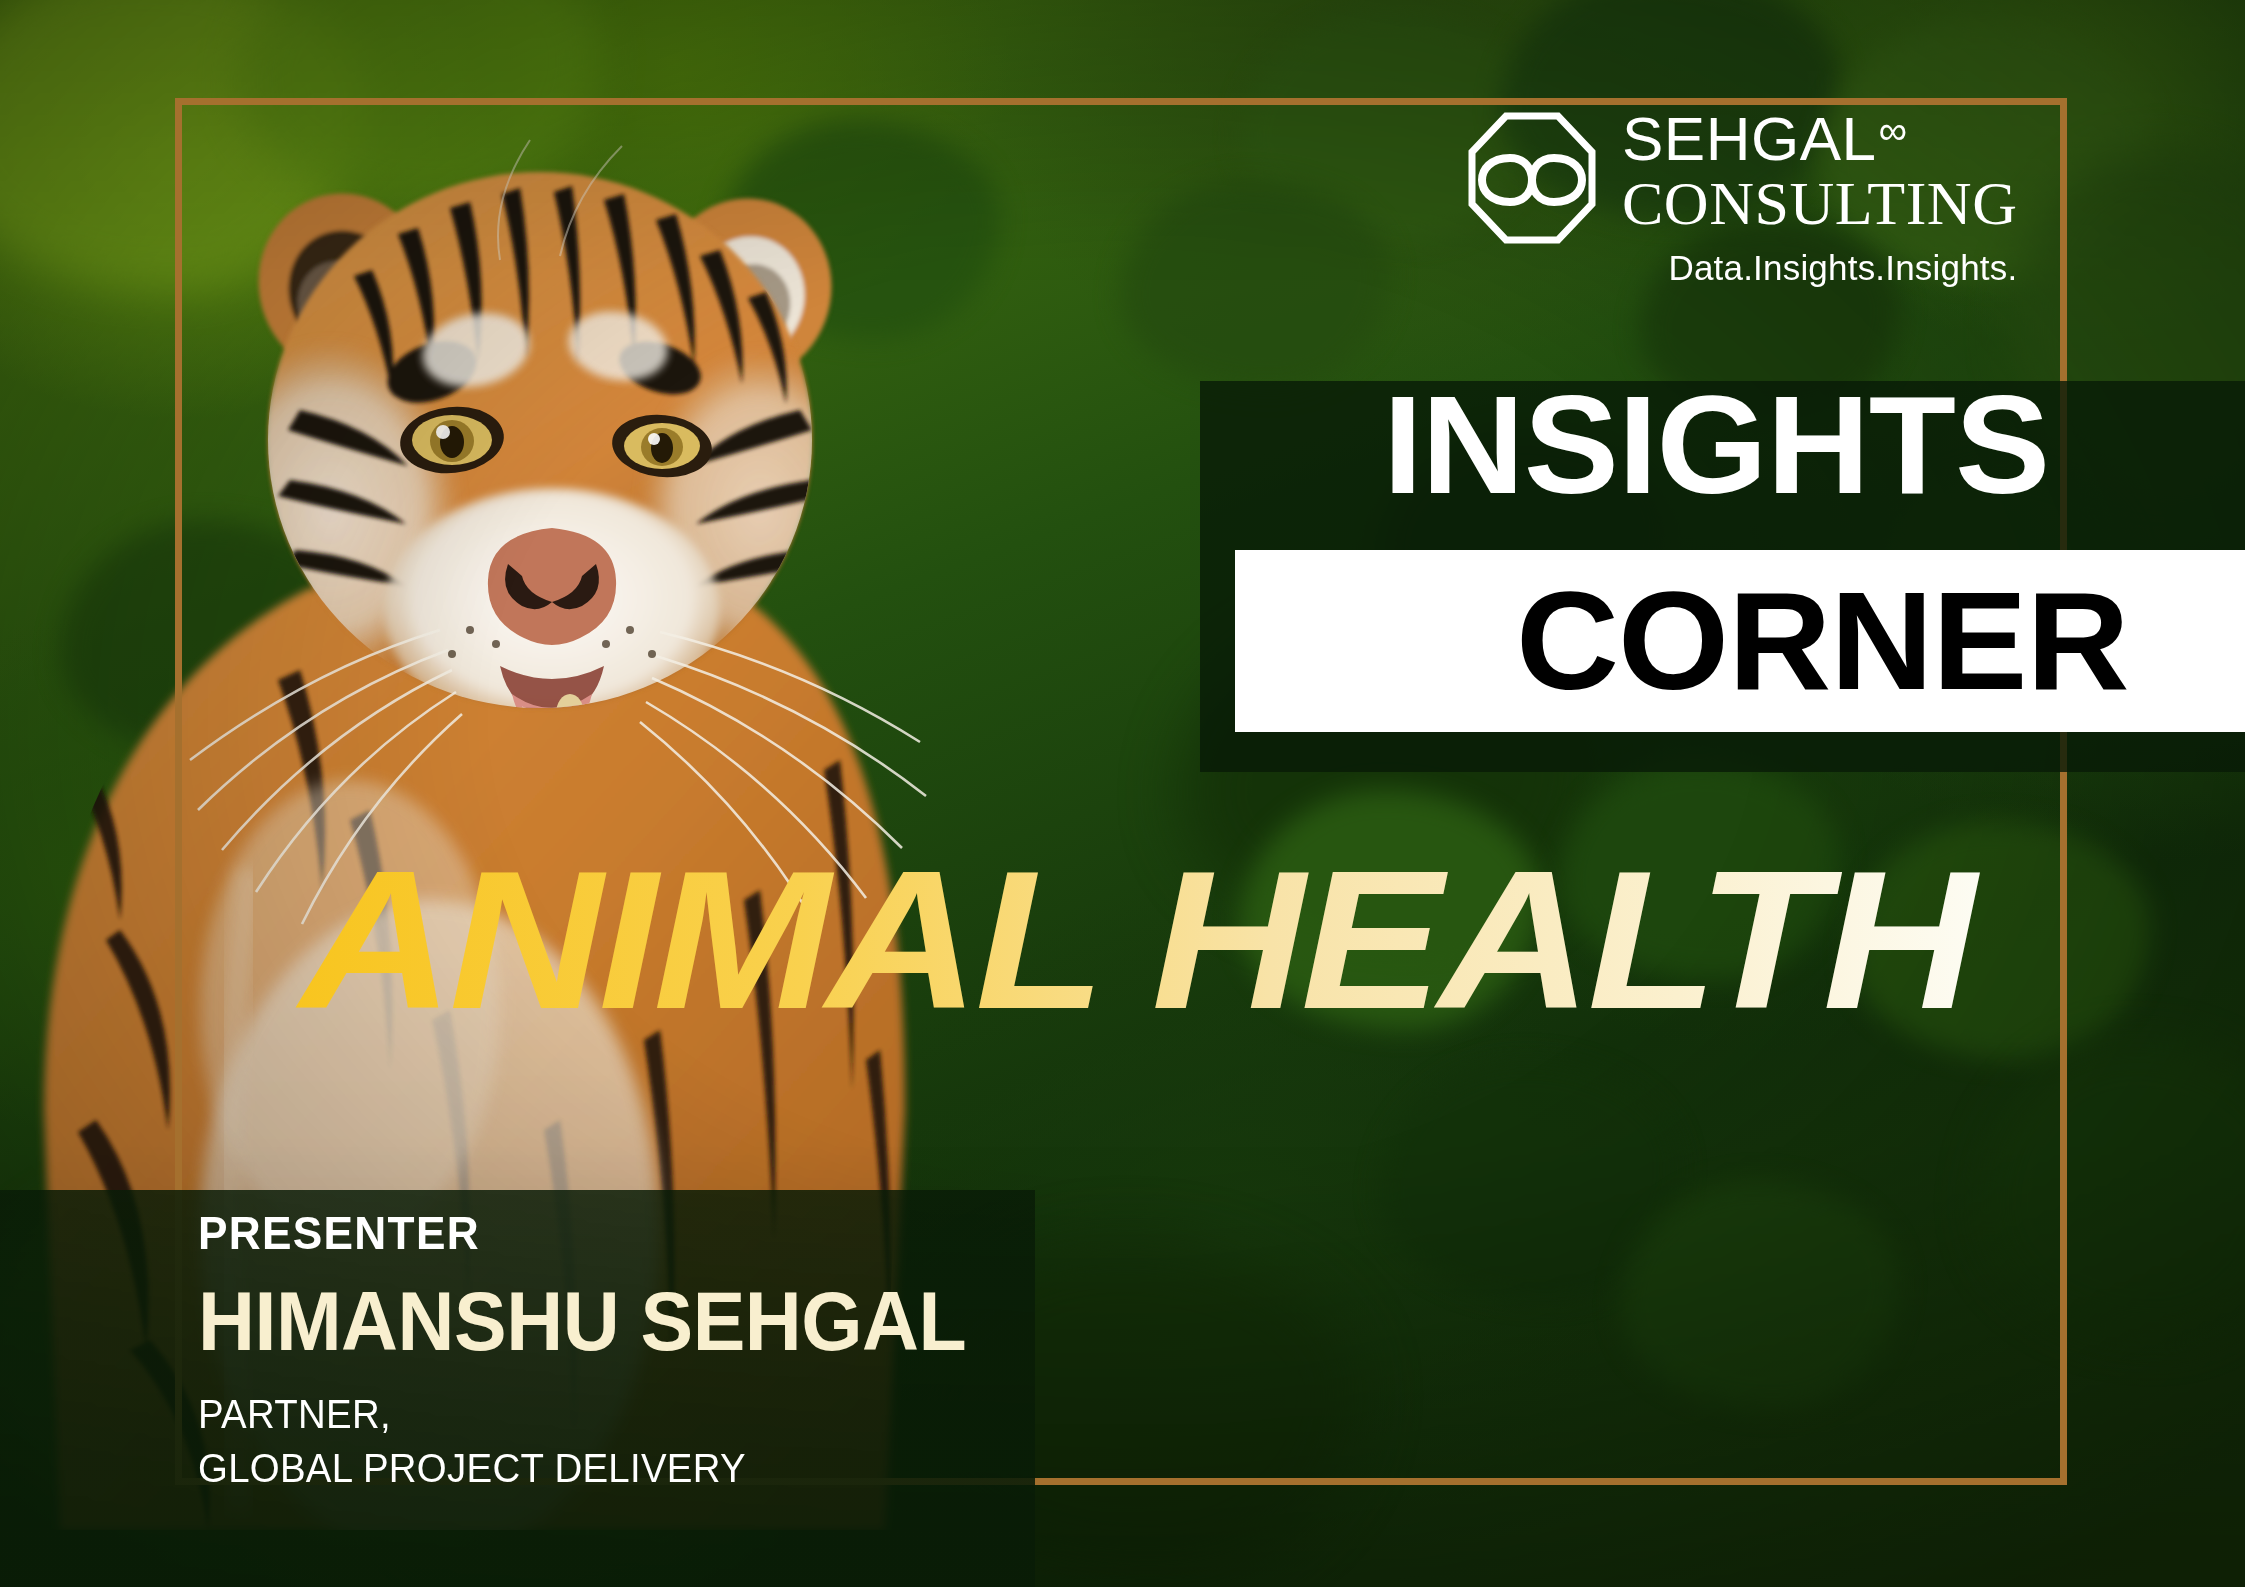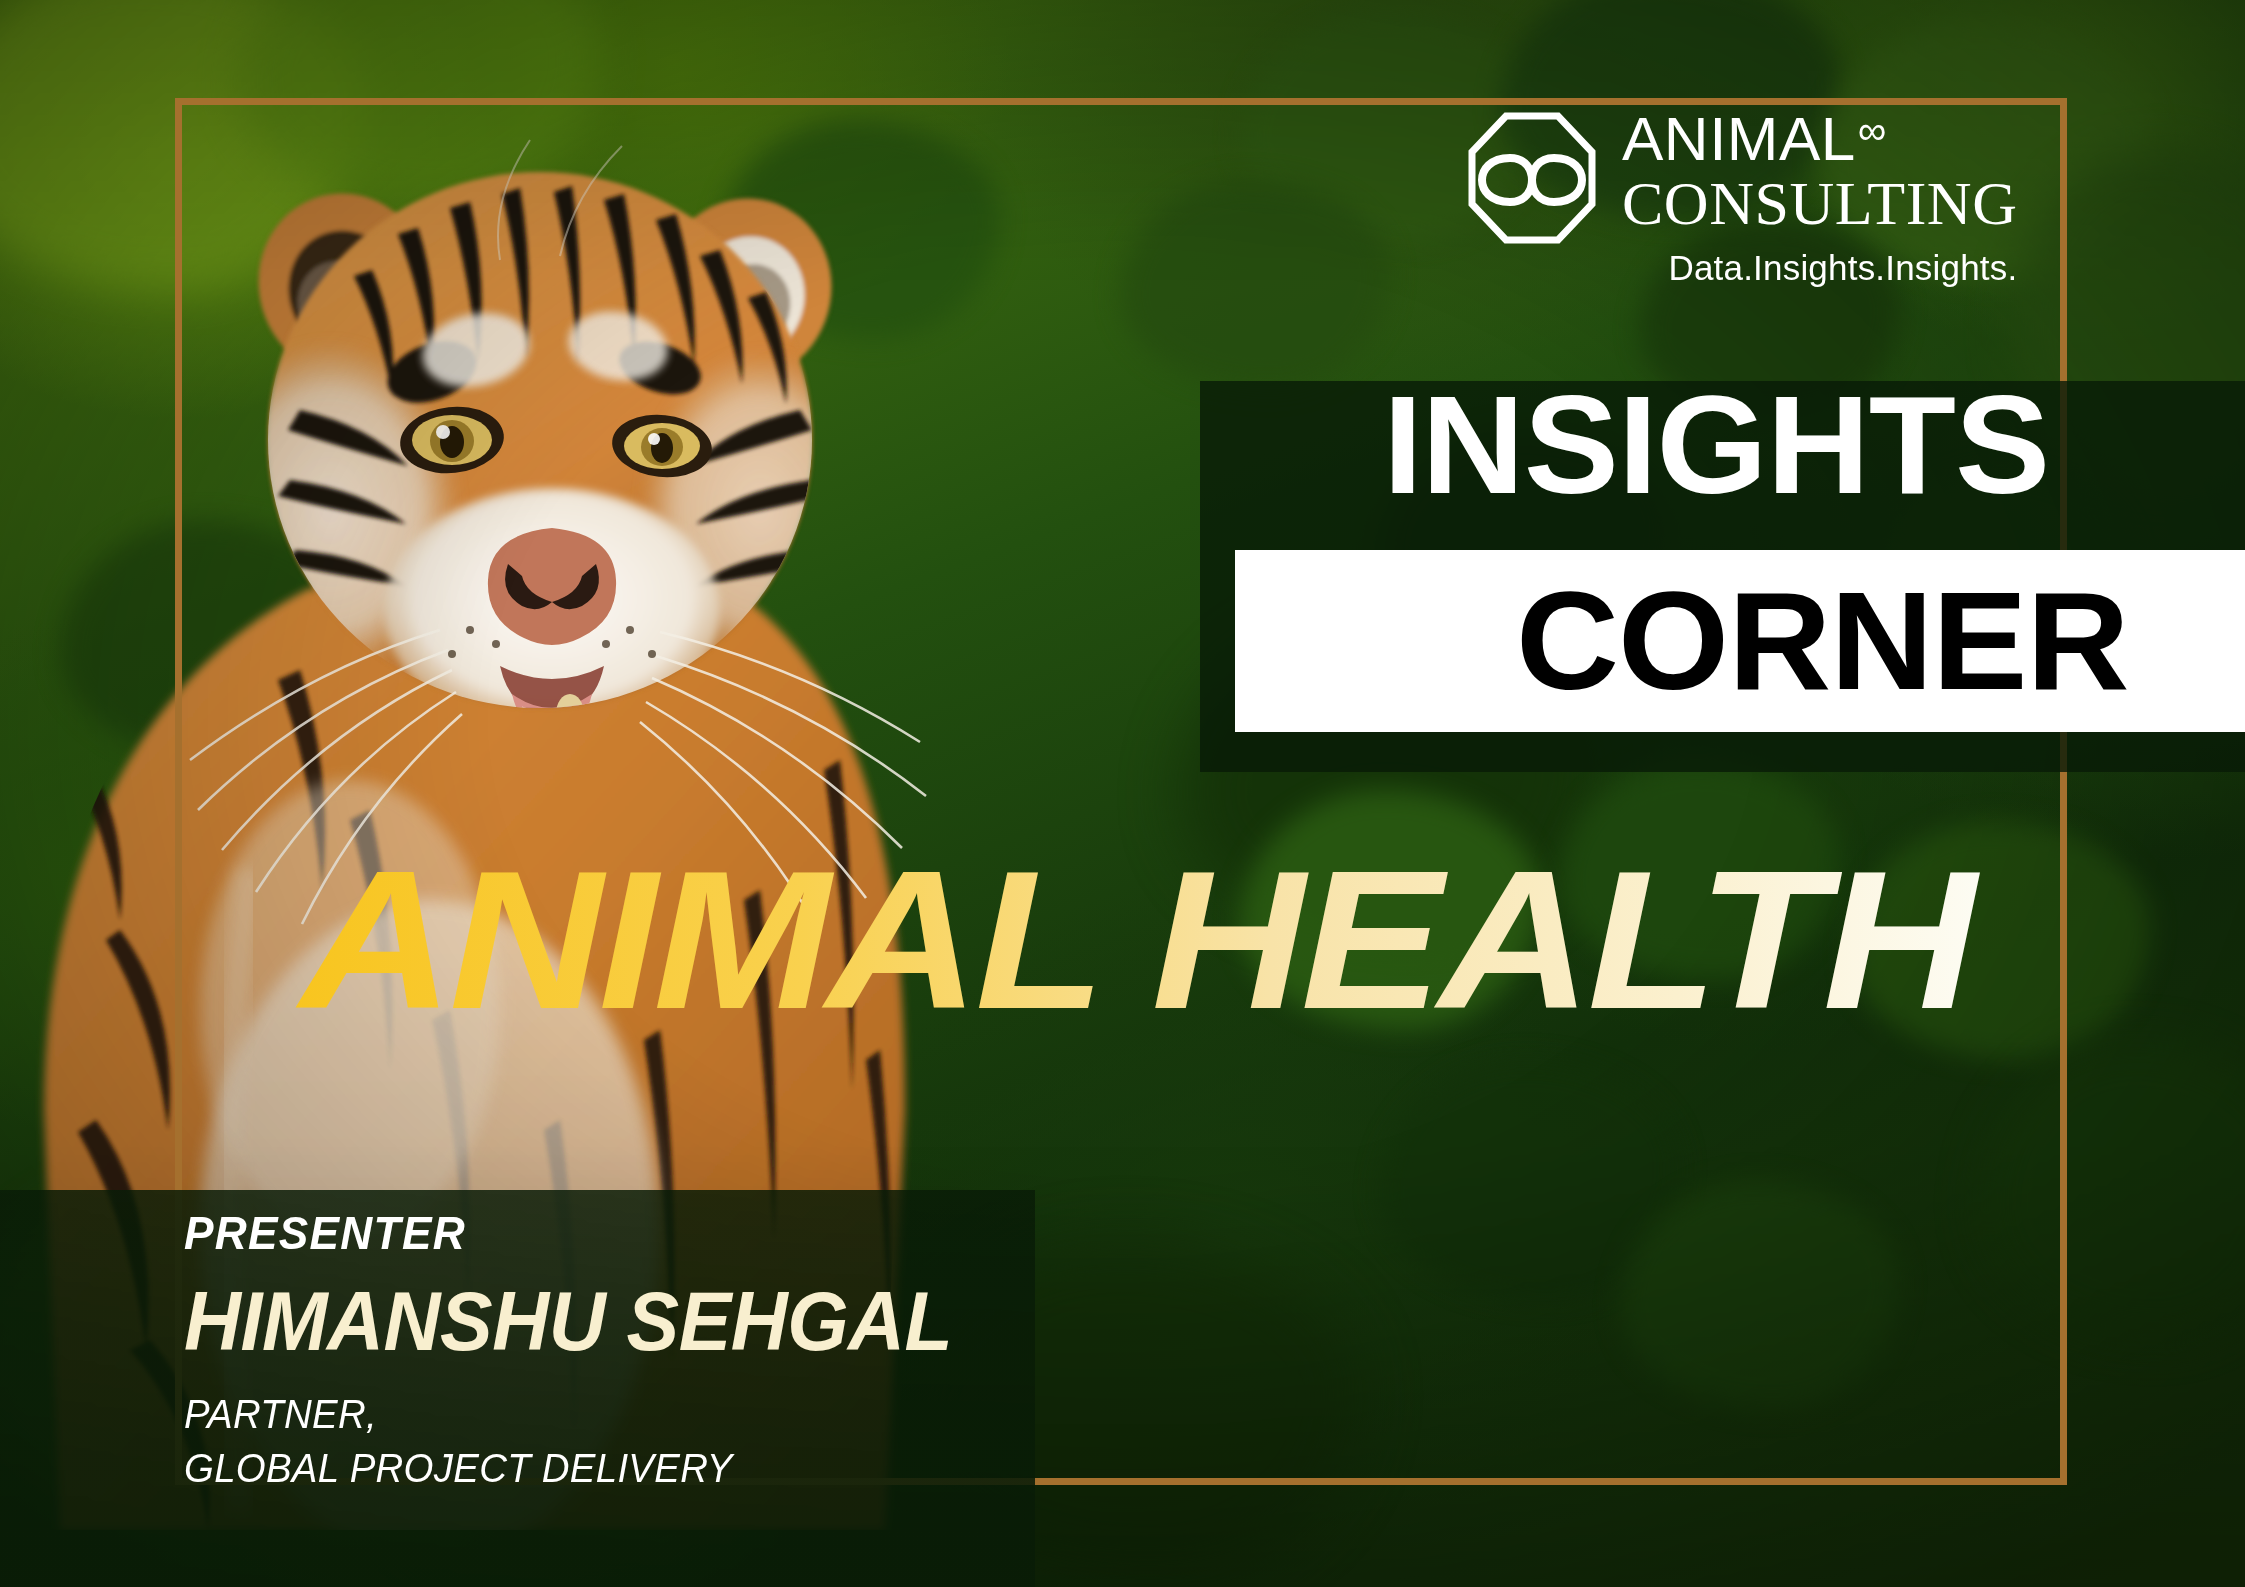--- a/index.html
+++ b/index.html
@@ -109,21 +109,21 @@
     position:absolute;left:300px;top:852px;width:1672px;height:190px;font-style:italic;
   }
   #title-svg{width:100%;height:100%;overflow:visible;}
 
   
   #presenter-panel{
     position:absolute;left:0;top:1190px;width:1035px;height:397px;
     background:linear-gradient(to bottom, rgba(9,28,7,.84) 0%, rgba(9,28,7,.88) 60%, rgba(9,28,7,.90) 100%);
   }
   #presenter-content{
-    position:absolute;left:184px;top:1205px;width:840px;font-style:italic;
+    position:absolute;left:198px;top:1205px;width:840px;
   }
   #presenter-label{
     font-family:"Liberation Sans", sans-serif;
     font-weight:700;font-size:47px;letter-spacing:1.4px;
     color:#ffffff;transform:scaleX(.94);transform-origin:left center;
     margin:0 0 14px 0;white-space:nowrap;
   }
   #presenter-name{
     font-family:"Liberation Sans", sans-serif;
     font-weight:700;font-size:83px;letter-spacing:-.5px;
@@ -336,21 +336,21 @@
 
   <div id="frame"></div>
 
   <div id="logo">
     <svg id="logo-mark" viewBox="0 0 128 132">
       <polygon points="38,4 90,4 124,40 124,92 90,128 38,128 4,92 4,40" fill="none" stroke="#ffffff" stroke-width="7"></polygon>
       <path d="M42,46 C22,46 14,58 14,68 C14,78 22,90 42,90 C58,90 64,78 64,68 C64,58 70,46 86,46 C106,46 114,58 114,68 C114,78 106,90 86,90 C70,90 64,78 64,68 C64,58 58,46 42,46 Z" fill="none" stroke="#ffffff" stroke-width="8" stroke-linejoin="round"></path>
     </svg>
     <div id="logo-words">
       <div class="logo-row r1">
-        <span>ANIMAL</span>
+        <span>SEHGAL</span>
         <span id="logo-infinity">∞</span>
       </div>
       <div class="logo-row r2">CONSULTING</div>
       <div id="logo-tagline">Data.Insights.Insights.</div>
     </div>
   </div>
 
   <div id="headline-panel"></div>
   <div id="insights-line">
     <span id="insights-text">INSIGHTS</span>

